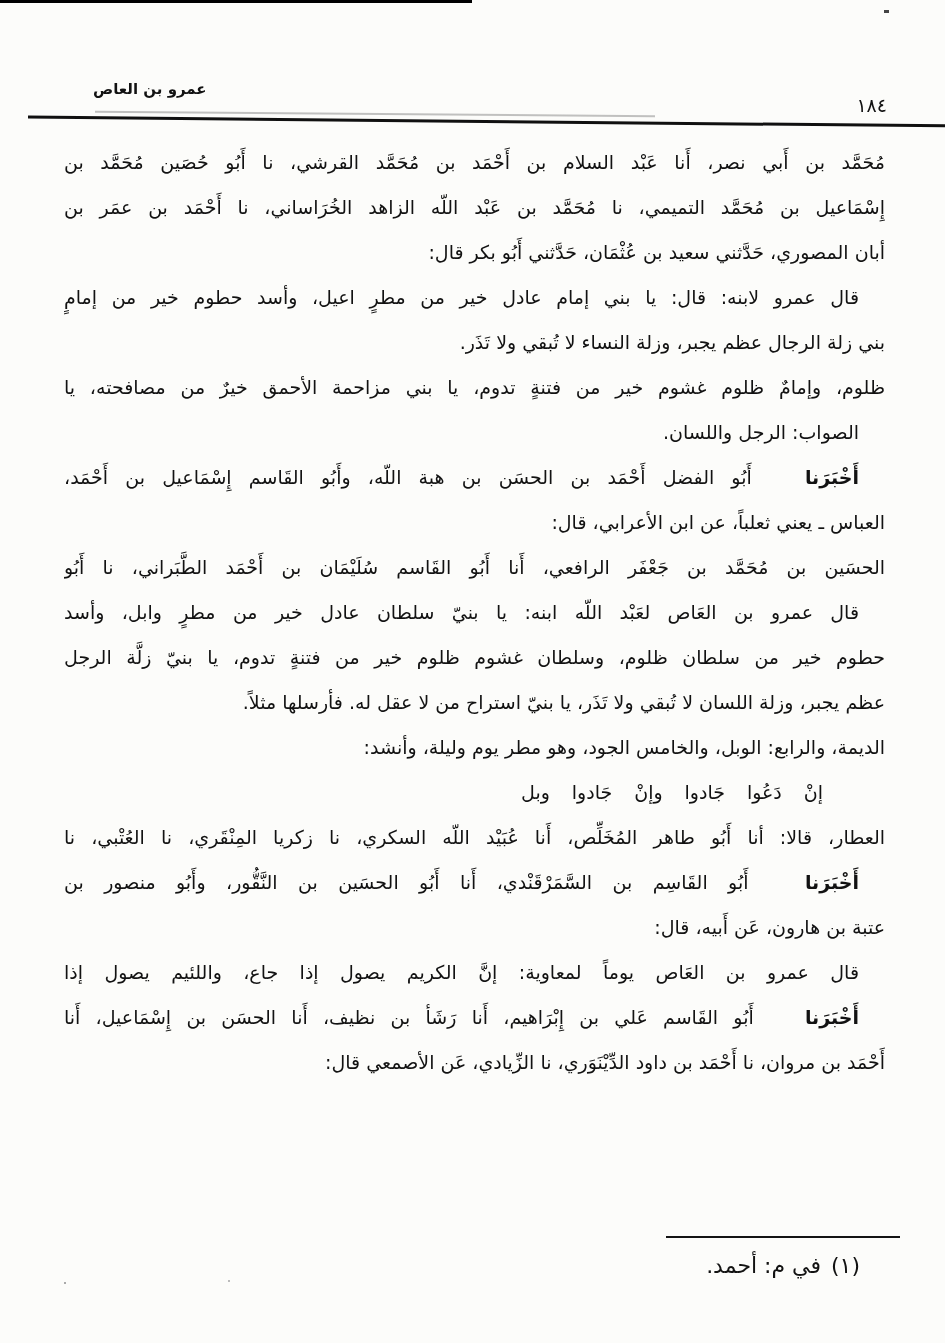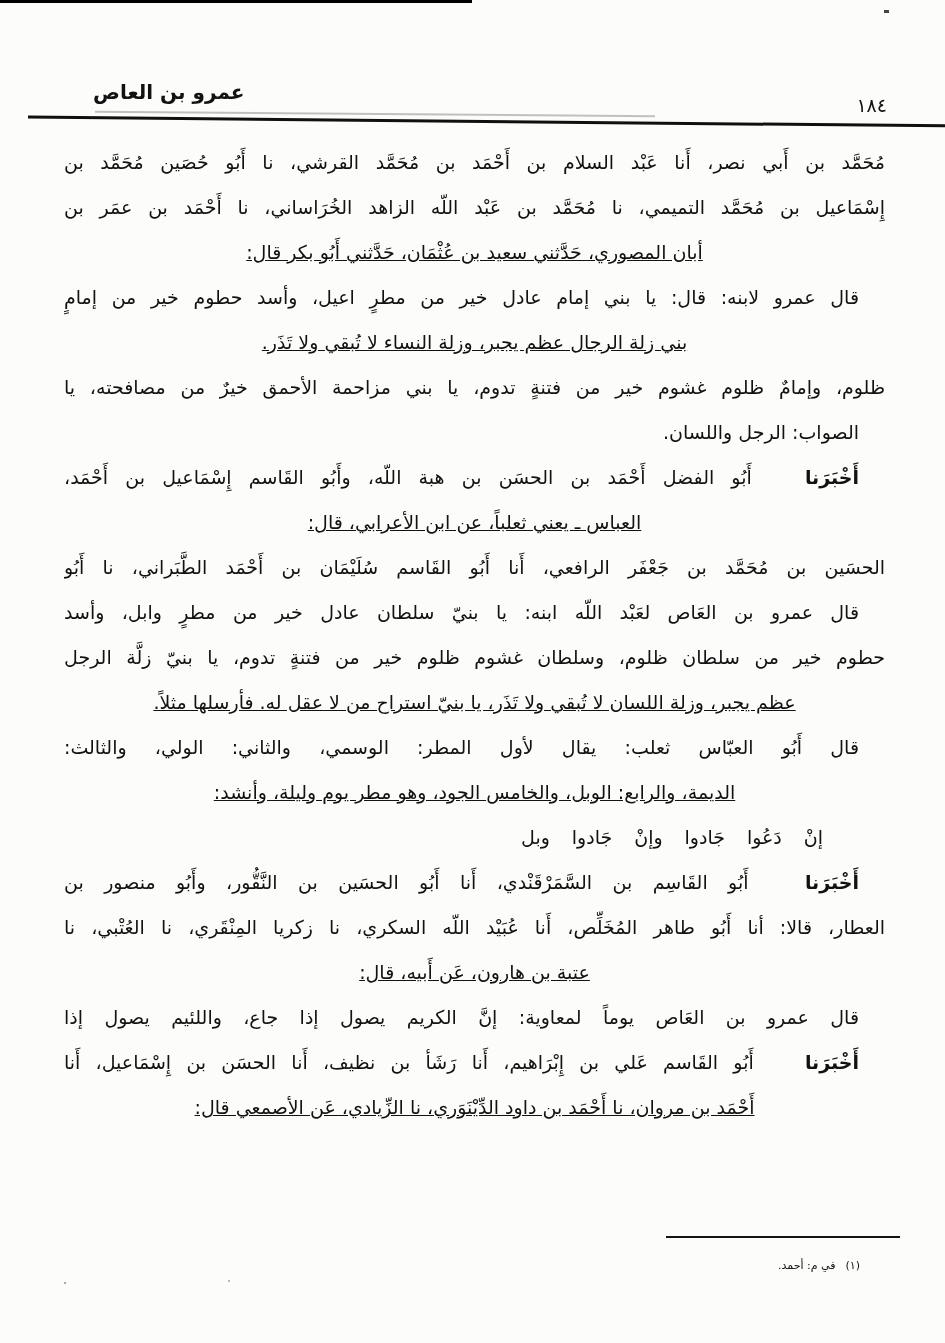--- a/index.html
+++ b/index.html
@@ -8,47 +8,47 @@
     background:#fcfcfa;color:#121212;overflow:hidden;
     font-family:"DejaVu Sans",sans-serif;direction:rtl;
   }
   
   .artifact-top{position:absolute;top:0;left:0;width:472px;height:3px;background:#000;}
   .speck-1{position:absolute;top:10px;left:884px;width:5px;height:3px;background:#444;}
   .speck-2{position:absolute;top:1282px;left:64px;width:2px;height:2px;background:#aaa;}
   .speck-3{position:absolute;top:1280px;left:228px;width:2px;height:2px;background:#bbb;}
 
   
-  .header-title{position:absolute;top:80px;left:93px;font-size:20px;font-weight:bold;letter-spacing:0;}
+  .header-title{position:absolute;top:80px;left:93px;font-size:15px;font-weight:bold;letter-spacing:0;}
   .page-number{position:absolute;top:94px;right:58px;font-size:19px;}
   .header-rule{position:absolute;top:120px;left:28px;right:-6px;height:3px;background:#101010;
     transform:rotate(0.55deg);transform-origin:center;}
   .header-rule-ghost{position:absolute;top:113px;left:95px;width:560px;height:2px;background:#777;
     opacity:.45;transform:rotate(0.45deg);}
 
   
   .text-block{position:absolute;top:140px;right:60px;left:64px;}
   .line{height:45px;line-height:45px;font-size:19px;overflow:hidden;white-space:normal;}
   .line.justify{text-align:justify;text-align-last:justify;}
-  .line.center{text-align:center;text-decoration:underline;}
+  .line.center{text-align:right;}
   .line.start{text-align:right;}
   .line.indent{text-indent:26px;}
   .line b{font-weight:bold;margin-left:36px;}
   .line sup{font-size:12px;line-height:0;vertical-align:8px;}
 
   
   .verse{height:45px;line-height:45px;display:flex;justify-content:space-between;
     padding-right:62px;padding-left:30px;font-size:19px;}
   .hemi{display:inline-block;text-align:justify;text-align-last:justify;overflow:hidden;height:45px;}
   .hemi-r{width:326px;}
   .hemi-l{width:302px;}
 
   
   .footnote-rule{position:absolute;top:1236px;right:45px;width:234px;height:2px;background:#141414;}
-  .footnote{position:absolute;top:1250px;right:85px;font-size:11px;line-height:32px;text-align:right;}
+  .footnote{position:absolute;top:1250px;right:85px;font-size:22px;line-height:32px;text-align:right;}
   .footnote .fn-marker{margin-left:10px;}
 </style>
 </head>
 <body>
 
 <div class="page">
 
   <div class="artifact-top"></div>
   <div class="speck-1"></div>
   <div class="speck-2"></div>
@@ -77,29 +77,28 @@
         <div class="line justify indent"><b>أَخْبَرَنا</b><span> أَبُو الفضل أَحْمَد بن الحسَن بن هبة اللّه، وأَبُو القَاسم إِسْمَاعيل بن أَحْمَد،</span></div>
         <div class="line center"><span>العباس ـ يعني ثعلباً، عن ابن الأعرابي، قال:</span></div>
         <div class="line justify"><span>الحسَين بن مُحَمَّد بن جَعْفَر الرافعي، أَنا أَبُو القَاسم سُلَيْمَان بن أَحْمَد الطَّبَراني، نا أَبُو</span></div>
       </div>
       <div>
         <div class="line justify indent"><span>قال عمرو بن العَاص لعَبْد اللّه ابنه: يا بنيّ سلطان عادل خير من مطرٍ وابل، وأسد</span></div>
         <div class="line justify"><span>حطوم خير من سلطان ظلوم، وسلطان غشوم ظلوم خير من فتنةٍ تدوم، يا بنيّ زلَّة الرجل</span></div>
         <div class="line center"><span>عظم يجبر، وزلة اللسان لا تُبقي ولا تَذَر، يا بنيّ استراح من لا عقل له. فأرسلها مثلاً.</span></div>
       </div>
       <div>
-        <div class="line justify indent"><span>قال أَبُو العبّاس ثعلب: يقال لأول المطر: الوسمي، والثاني: الولي، والثالث:</span></div>
         <div class="line center"><span>الديمة، والرابع: الوبل، والخامس الجود، وهو مطر يوم وليلة، وأنشد:</span></div>
       </div>
       <div class="verse">
         <span class="hemi hemi-l">إنْ دَعُوا جَادوا وإنْ جَادوا وبل</span>
       </div>
       <div>
+        <div class="line justify"><span>العطار، قالا: أنا أَبُو طاهر المُخَلِّص، أَنا عُبَيْد اللّه السكري، نا زكريا المِنْقَري، نا العُتْبي، نا</span></div>
         <div class="line justify indent"><b>أَخْبَرَنا</b><span> أَبُو القَاسِم بن السَّمَرْقَنْدي، أَنا أَبُو الحسَين بن النَّقُّور، وأَبُو منصور بن</span></div>
-        <div class="line justify"><span>العطار، قالا: أنا أَبُو طاهر المُخَلِّص، أَنا عُبَيْد اللّه السكري، نا زكريا المِنْقَري، نا العُتْبي، نا</span></div>
         <div class="line center"><span>عتبة بن هارون، عَن أَبيه، قال:</span></div>
       </div>
       <div>
         <div class="line justify indent"><span>قال عمرو بن العَاص يوماً لمعاوية: إنَّ الكريم يصول إذا جاع، واللئيم يصول إذا</span></div>
       </div>
       <div>
         <div class="line justify indent"><b>أَخْبَرَنا</b><span> أَبُو القَاسم عَلي بن إِبْرَاهيم، أَنا رَشَأ بن نظيف، أَنا الحسَن بن إِسْمَاعيل، أَنا</span></div>
         <div class="line center"><span>أَحْمَد بن مروان، نا أَحْمَد بن داود الدِّيْنَوَري، نا الزِّيادي، عَن الأصمعي قال:</span></div>
       </div>
     </div>

